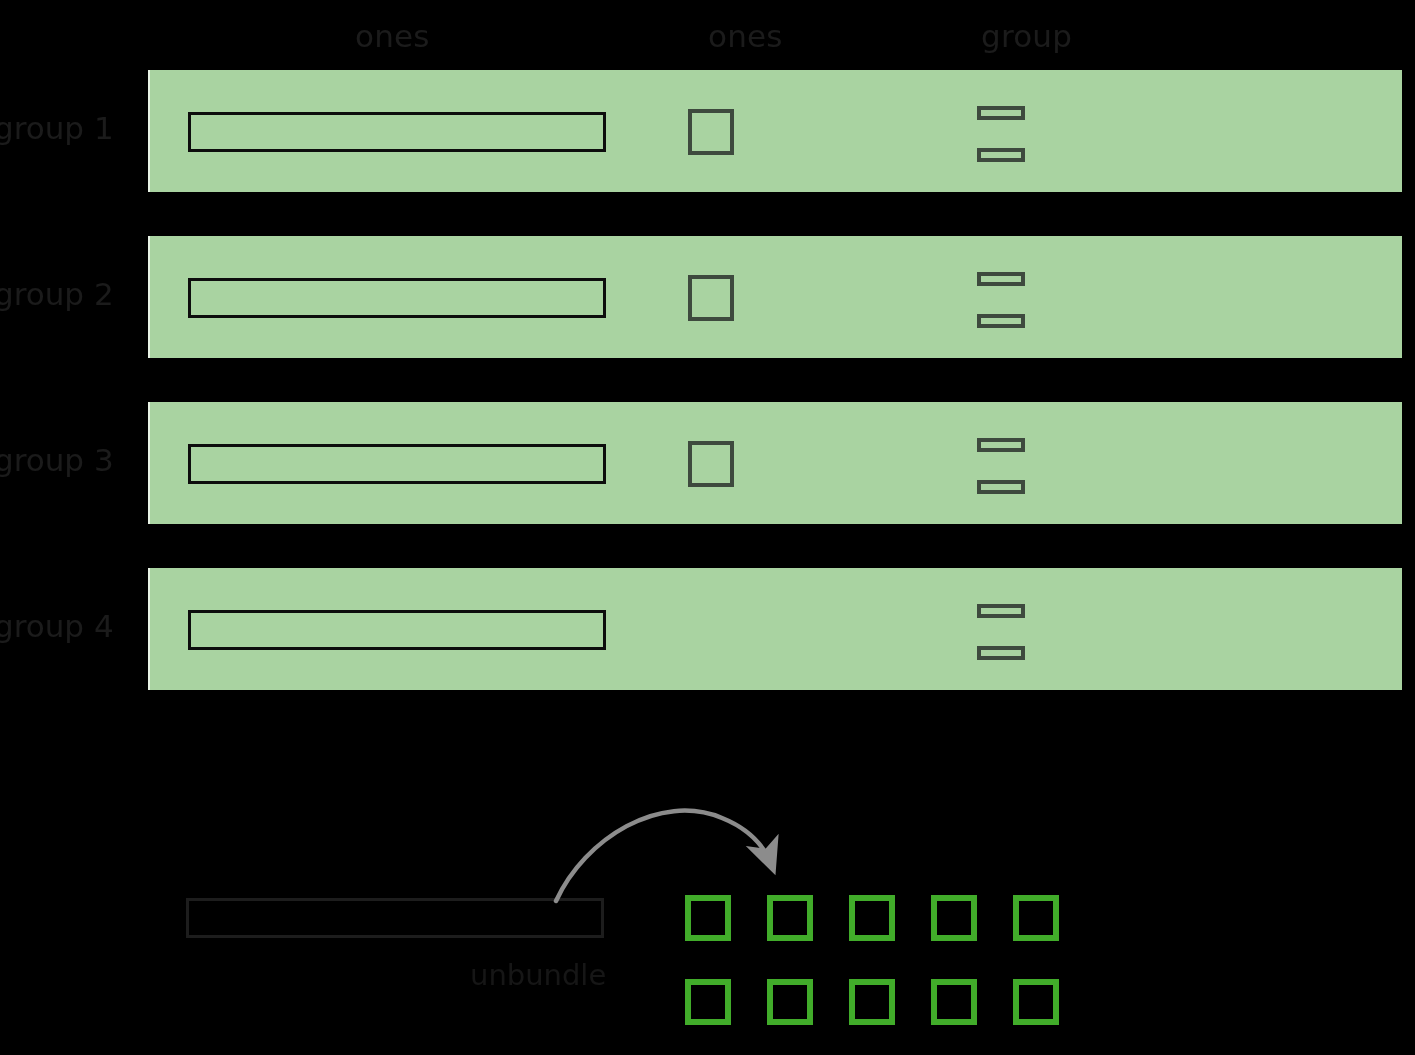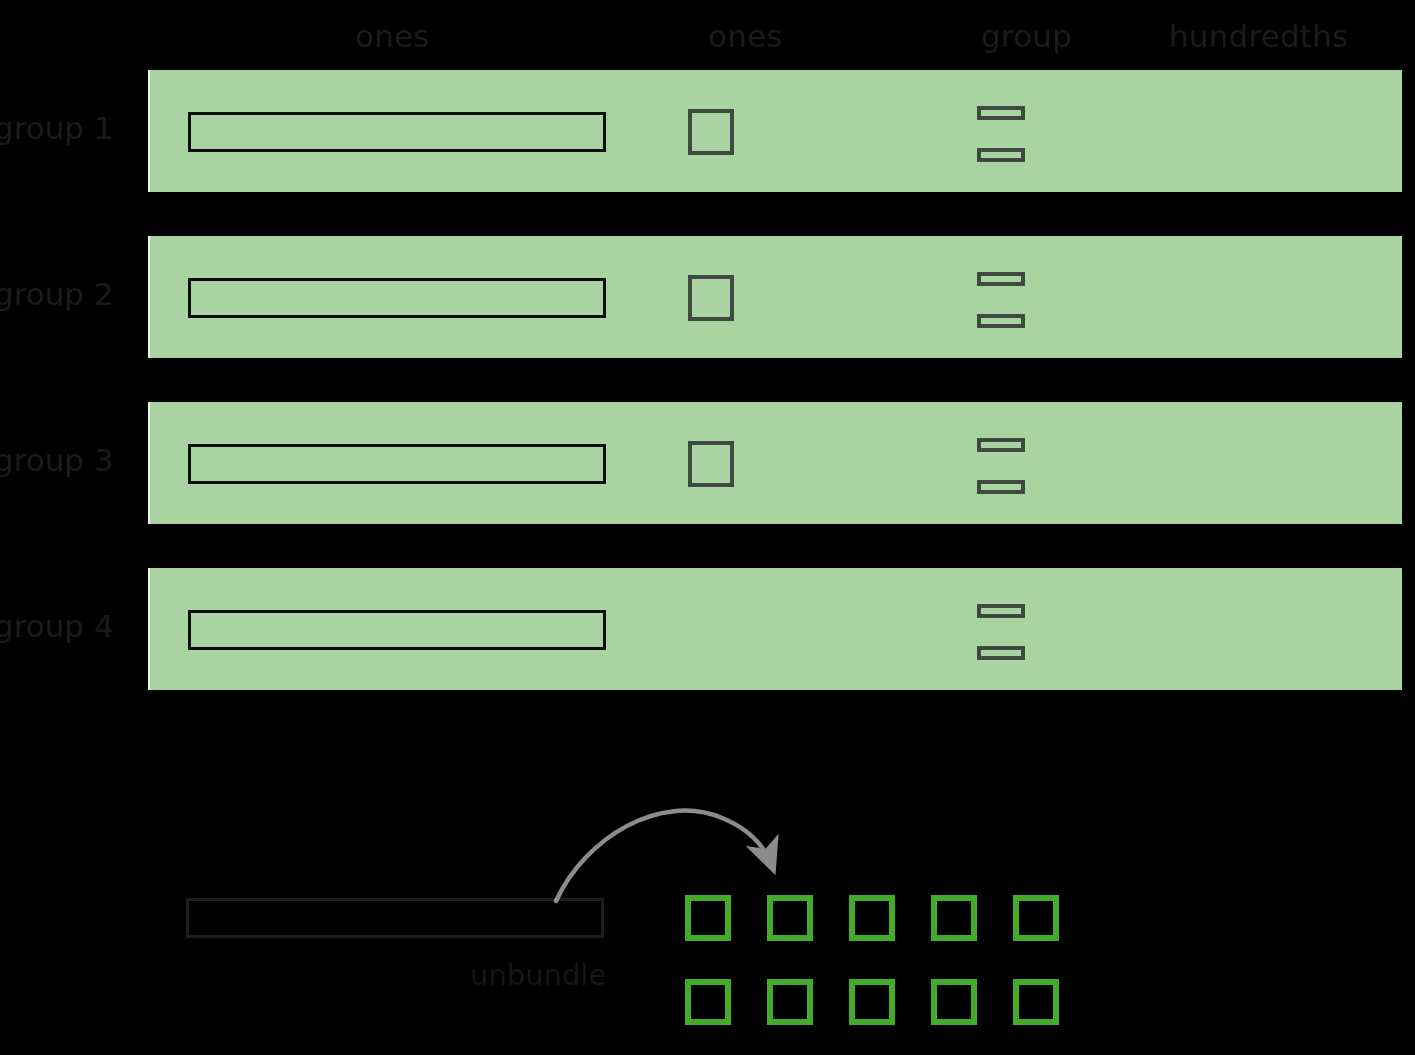--- a/index.html
+++ b/index.html
@@ -95,21 +95,20 @@
   }
 </style>
 </head>
 <body>
 
 <div id="canvas">
 
   <div class="col-header" style="left:355px;">ones</div>
   <div class="col-header" style="left:708px;">ones</div>
   <div class="col-header" style="left:981px;">group</div>
-  <div class="col-header" style="left:1169px;">hundredths</div>
 
   <div class="group-label" style="left:-6px; top:110px;">group 1</div>
   <div class="pv-bar" style="top:70px; height:122px;">
     <div class="tens-rod" style="left:38px;  top:42px; width:418px; height:40px;"></div>
     <div class="ones-cube" style="left:538px; top:39px; width:46px;  height:46px;"></div>
     <div class="tenth-strip" style="left:827px; top:36px; width:48px; height:14px;"></div>
     <div class="tenth-strip" style="left:827px; top:78px; width:48px; height:14px;"></div>
   </div>
 
   <div class="group-label" style="left:-6px; top:276px;">group 2</div>

